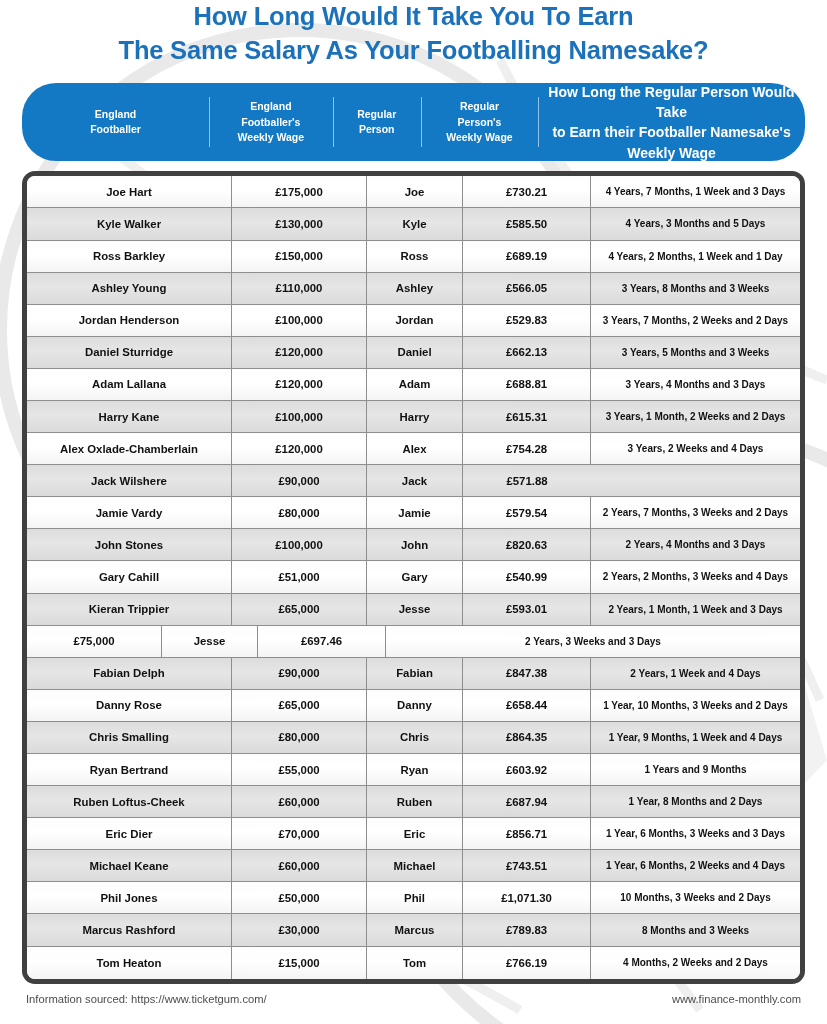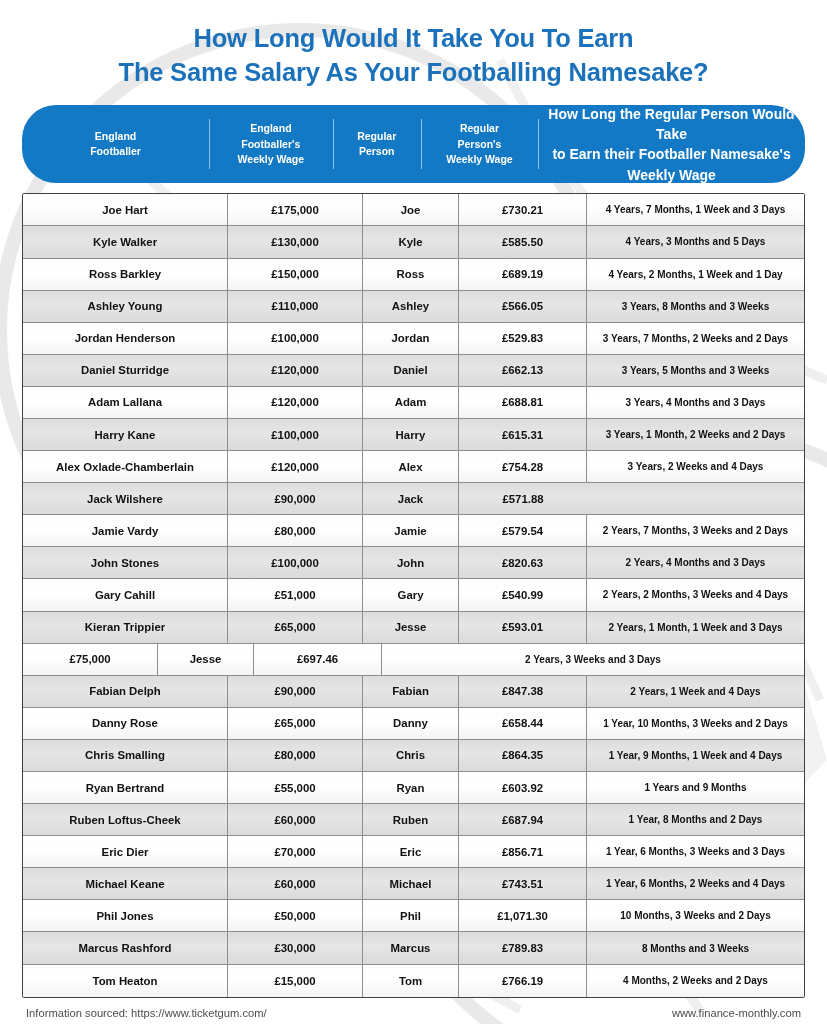--- a/index.html
+++ b/index.html
@@ -30,21 +30,20 @@
     z-index: 1;
     width: 827px;
     height: 1024px;
     box-sizing: border-box;
     padding: 0 18px;
   }
 
   
   .title-block {
     text-align: center;
-    padding-top: 22px;
     padding-bottom: 8px;
   }
   .title-line {
     color: #1b72bb;
     font-size: 25.5px;
     font-weight: bold;
     letter-spacing: -0.2px;
     line-height: 1.32;
     white-space: nowrap;
   }
@@ -87,22 +86,22 @@
   
   .c1 { width: 205px; }
   .c2 { width: 135px; }
   .c3 { width:  96px; }
   .c4 { width: 128px; }
   .c5 { flex: 1 1 auto; }
 
   
   .table {
     margin: 0 4px;
-    border: 1px solid #404040;
-    border-radius: 2px;
+    border: 5px solid #404040;
+    border-radius: 13px;
     box-sizing: border-box;
     overflow: hidden;
     background: #ffffff;
   }
   .row {
     display: flex;
     align-items: stretch;
     height: 32.1px;
     border-bottom: 1px solid #8e8e8e;
     box-sizing: border-box;

